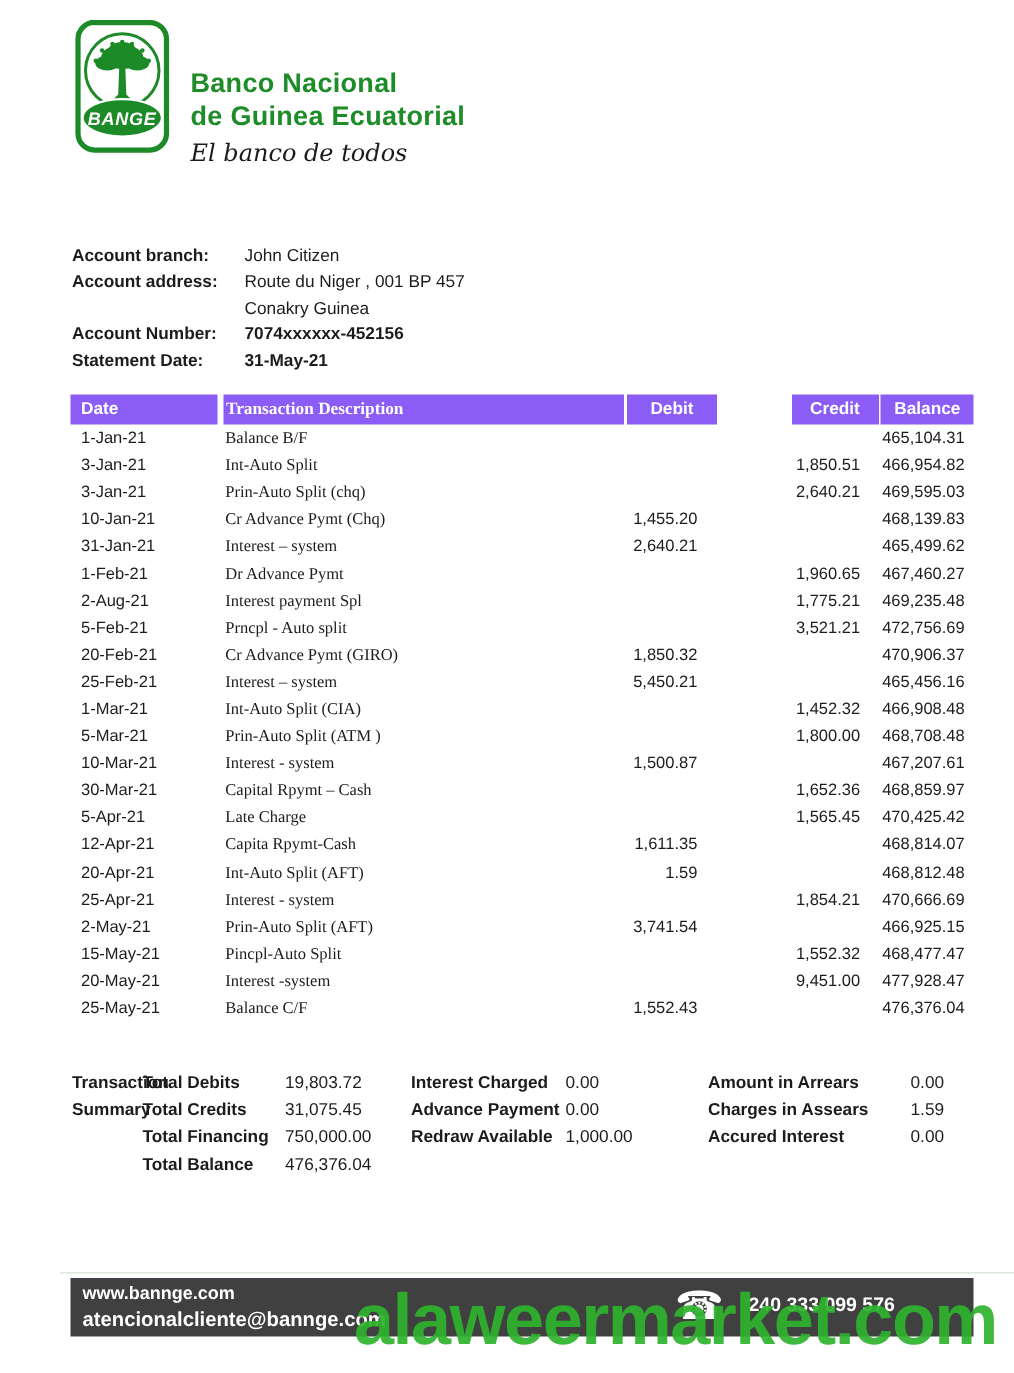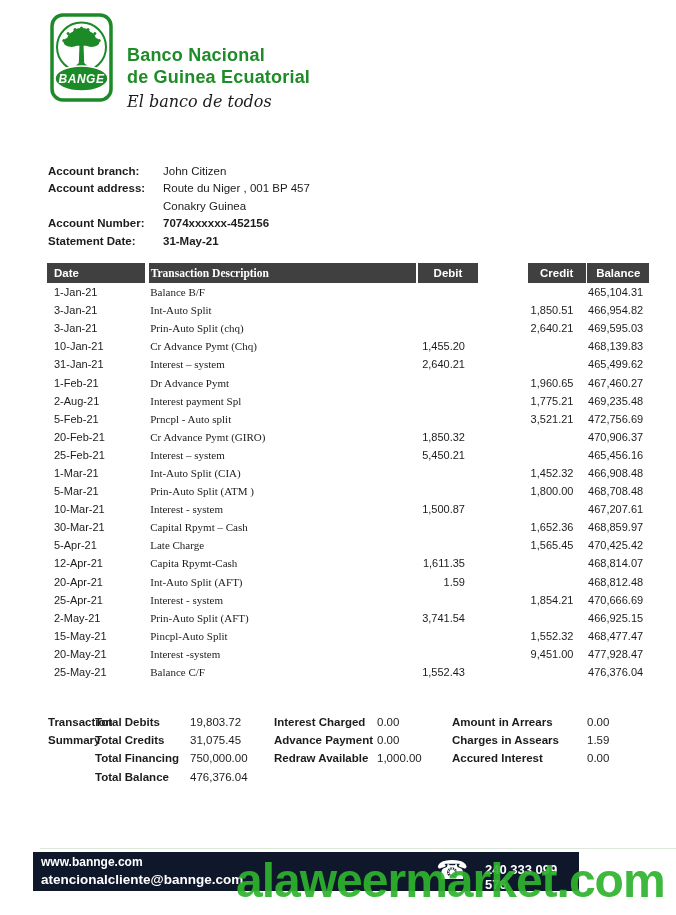--- a/index.html
+++ b/index.html
@@ -16,44 +16,44 @@
   
   .acct { position:absolute; left:48px; top:159px; font-size:11.5px; color:#1c1c1c; }
   .acct-row { display:flex; height:17.6px; align-items:flex-end; }
   .acct-label { width:115px; font-weight:bold; }
   .acct-value { }
   .acct-value.bold { font-weight:bold; }
 
   
   .txn-table { position:absolute; left:47px; top:263px; width:602px; }
   .txn-header { display:flex; height:20px; }
-  .txn-header .cell { background:#404040; color:#ffffff; font-weight:bold; font-size:11.5px;
+  .txn-header .cell { background:#8b5cf6; color:#ffffff; font-weight:bold; font-size:11.5px;
                       line-height:20px; }
   .txn-body .row { display:flex; height:18.1px; font-size:11px; color:#1c1c1c; align-items:center; }
   .c-date { width:106px; padding-left:7px; text-align:left; }
   .g1 { width:4px; } .g2 { width:2px; }
   .c-desc { width:291px; padding-left:2px; text-align:left;font-family:Liberation Serif, serif; }
   .c-debit { width:65px; text-align:right; padding-right:12px; }
   .c-credit { width:63px; text-align:right; padding-right:12px;margin-left:48px; }
   .c-balance { width:67px; text-align:center; padding-right:5px; }
   .txn-header .c-debit, .txn-header .c-credit, .txn-header .c-balance { text-align:center; padding-right:0; }
 
   
   .summary-title { position:absolute; left:48px; top:713px; font-size:11.5px; font-weight:bold;
                    color:#1c1c1c; line-height:18.2px; }
   .sum-col { position:absolute; font-size:11.5px; color:#1c1c1c; }
   .sum-col .srow { display:flex; height:18.2px; align-items:center; }
   .sum-col .slabel { font-weight:bold; }
   #sum1 { left:95px; top:713px; } #sum1 .slabel { width:95px; }
   #sum2 { left:274px; top:713px; } #sum2 .slabel { width:103px; }
-  #sum3 { left:452px; top:713px; } #sum3 .slabel { width:135px; }
+  #sum3 { left:452px; top:713px; } #sum3 .slabel { width:135px;margin-left:20px; }
 
   
   .pre-footer-line { position:absolute; left:40px; top:848px; width:636px; height:1px; background:#dde8dd; }
-  .footer-bar { position:absolute; left:33px; top:852px; width:546px; height:39px; background:#0f172a; }
+  .footer-bar { position:absolute; left:47px; top:852px; width:602px; height:39px; background:#404040; }
   .footer-left { position:absolute; left:8px; top:2px; color:#ffffff; font-weight:bold; }
   .footer-site { font-size:12px; line-height:17px; }
   .footer-email { font-size:13.5px; line-height:18px; }
   .footer-phone-icon { position:absolute; left:403px; top:-1px; color:#ffffff; font-size:26px; line-height:38px; }
   .footer-phone { position:absolute; left:452px; top:10px; color:#ffffff; font-weight:bold; font-size:13px; }
 
   
   .watermark { position:absolute; left:236px; top:853px; font-size:48px; font-weight:bold;
                color:#2eb42e; letter-spacing:-1px; opacity:0.92; white-space:nowrap; z-index:5; }
 </style>

